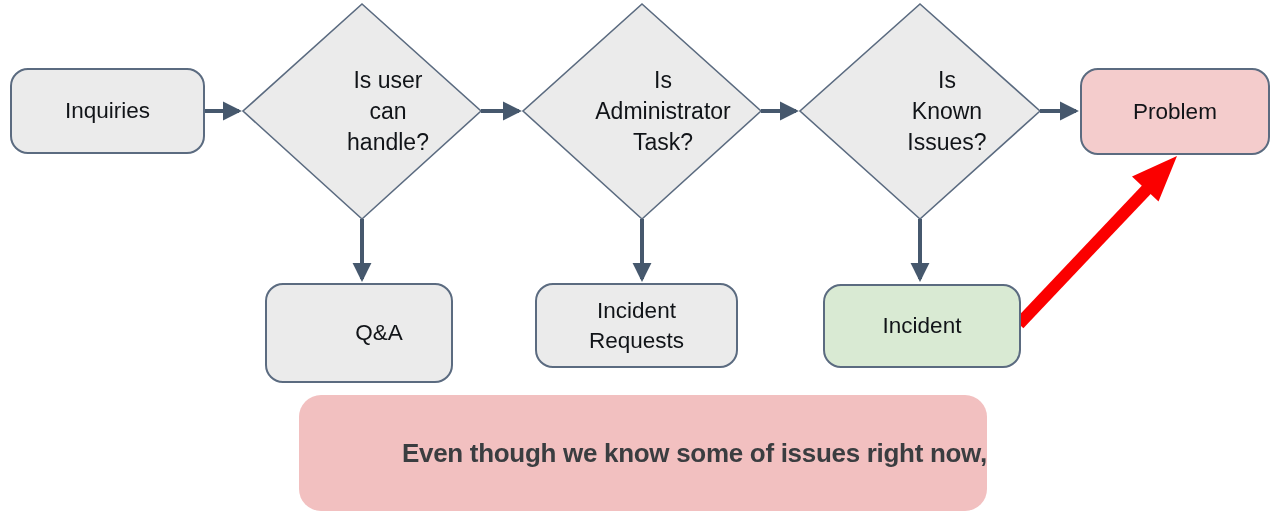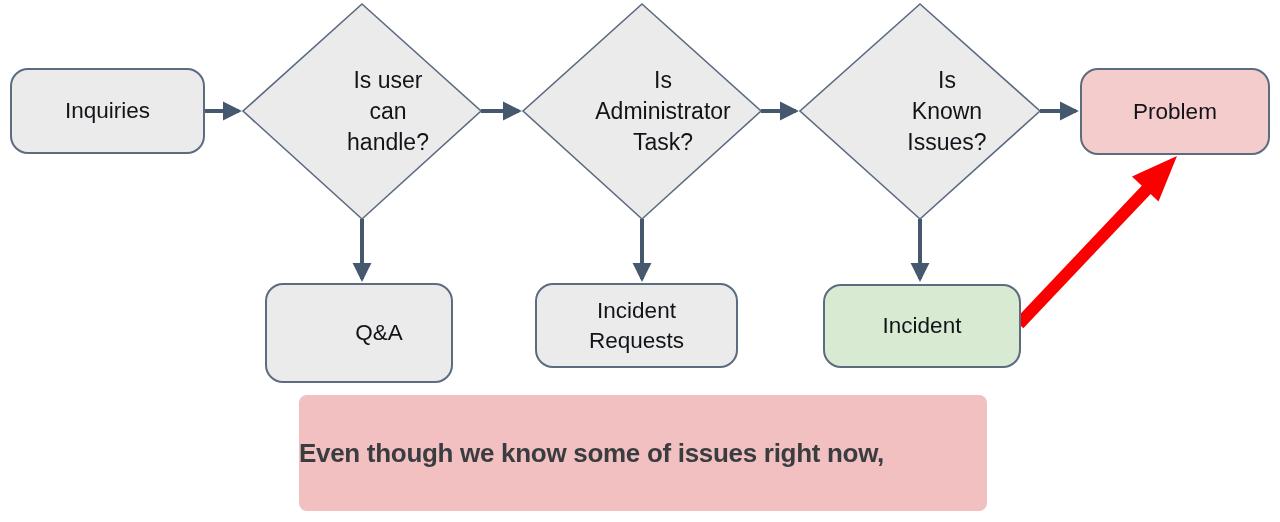--- a/index.html
+++ b/index.html
@@ -47,25 +47,25 @@
     color: #111418;
     white-space: pre-line;
     pointer-events: none;
   }
   .note {
     position: absolute;
     left: 299px;
     top: 395px;
     width: 688px;
     height: 116px;
-    border-radius: 8px;
+    border-radius: 22px;
     display: flex;
     flex-direction: column;
     justify-content: space-evenly;
-    align-items: flex-start;
+    align-items: flex-end;
     text-align: center;
   }
   .note-line {
     font-size: 26px;
     font-weight: bold;
     color: #3a3d40;
     letter-spacing: -0.3px;
   }
 </style>
 </head>

